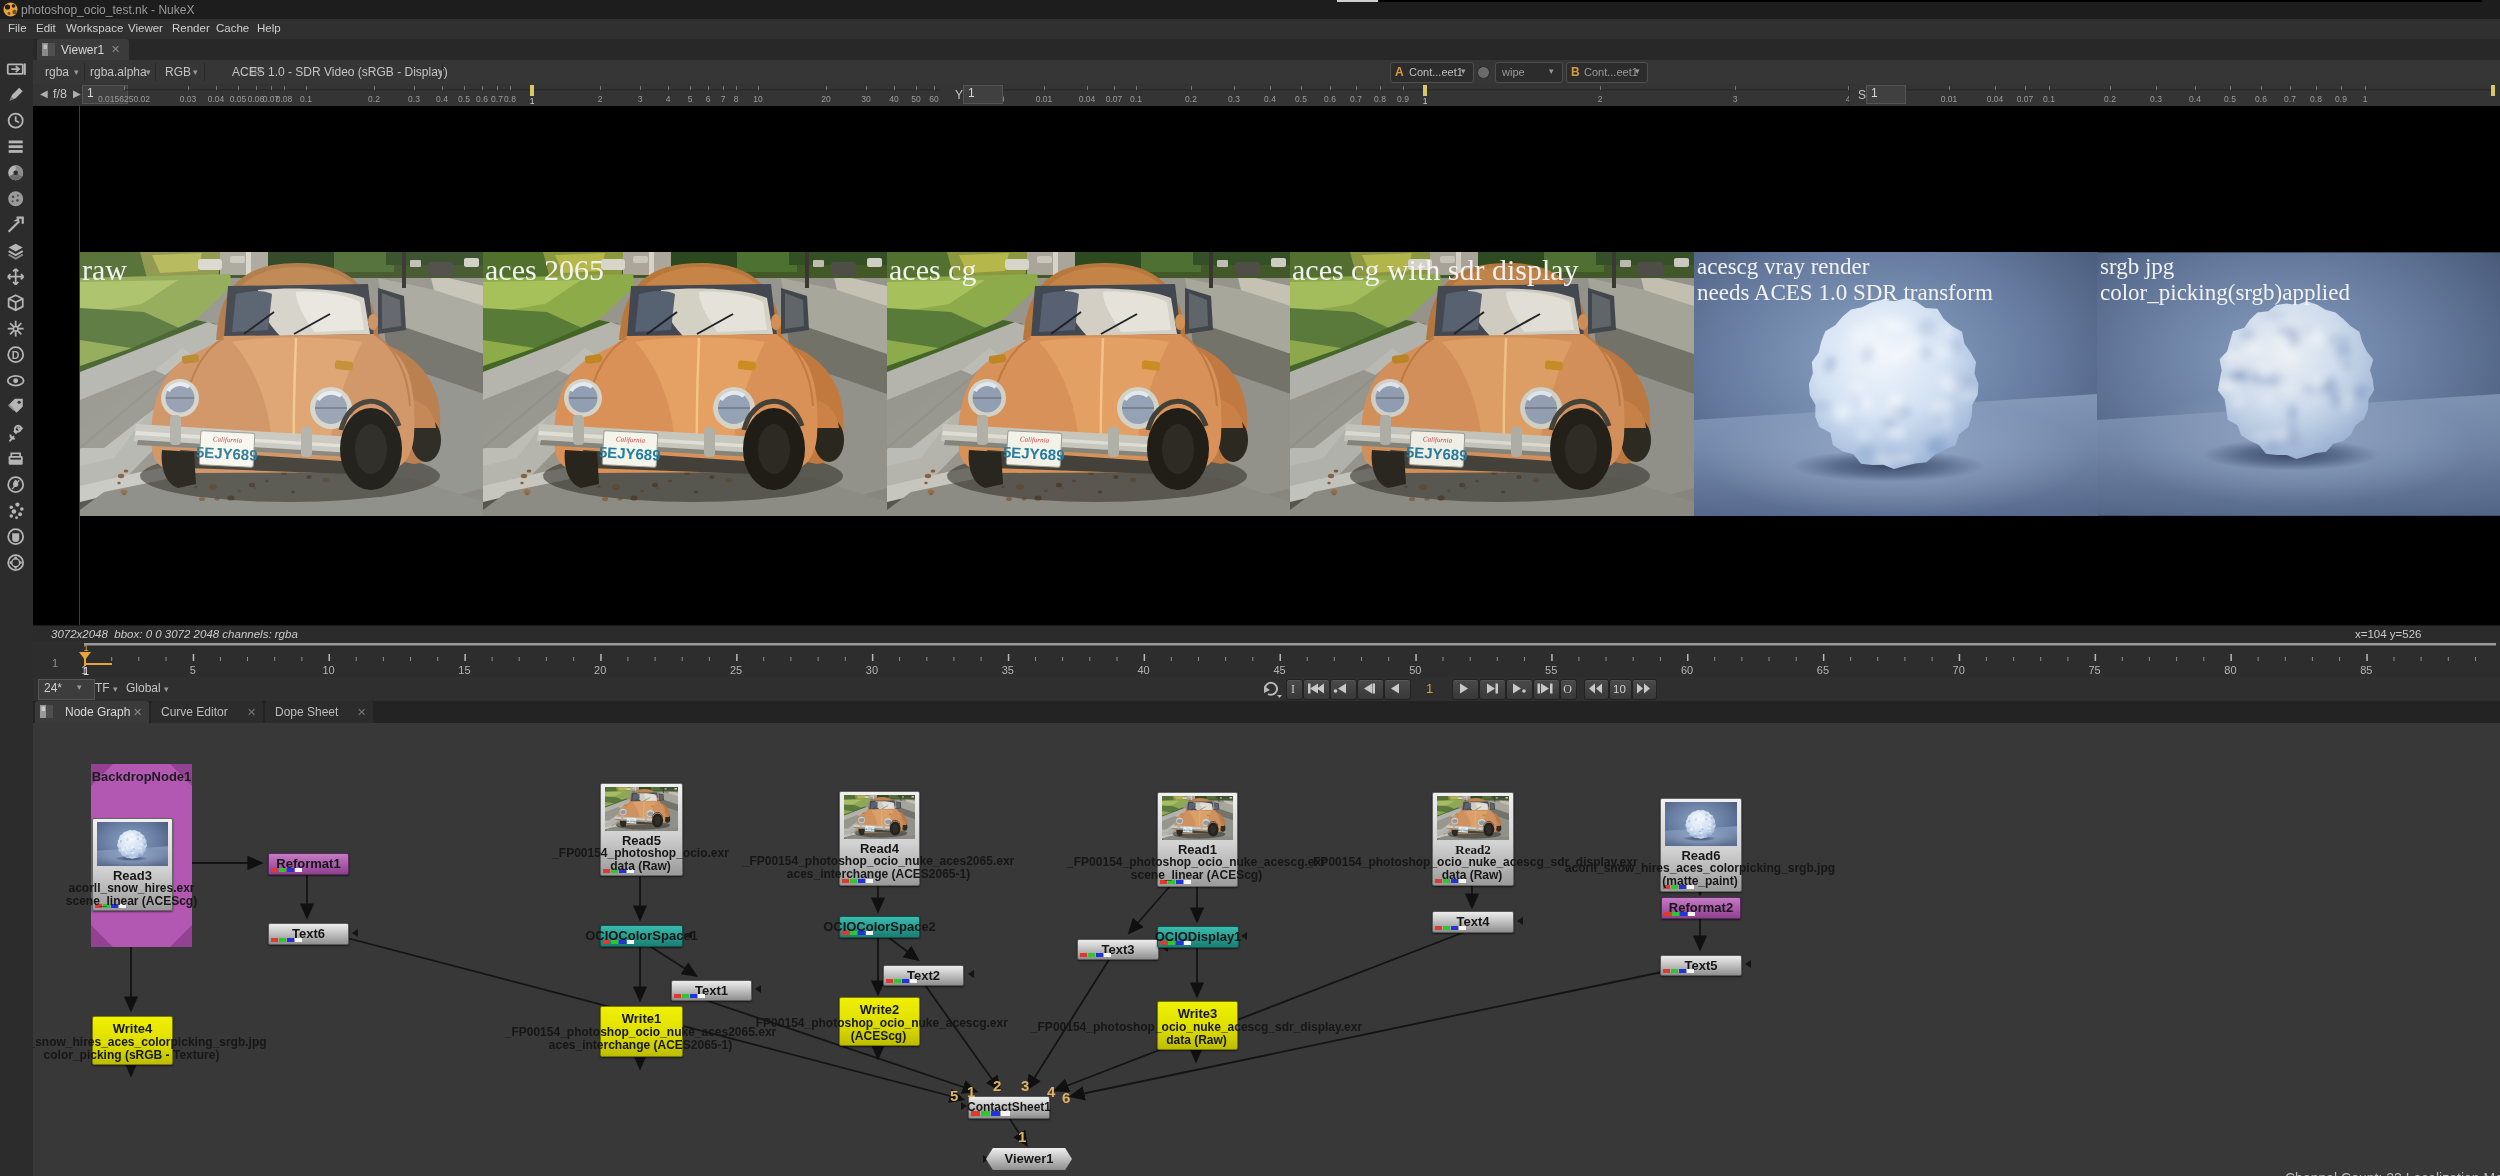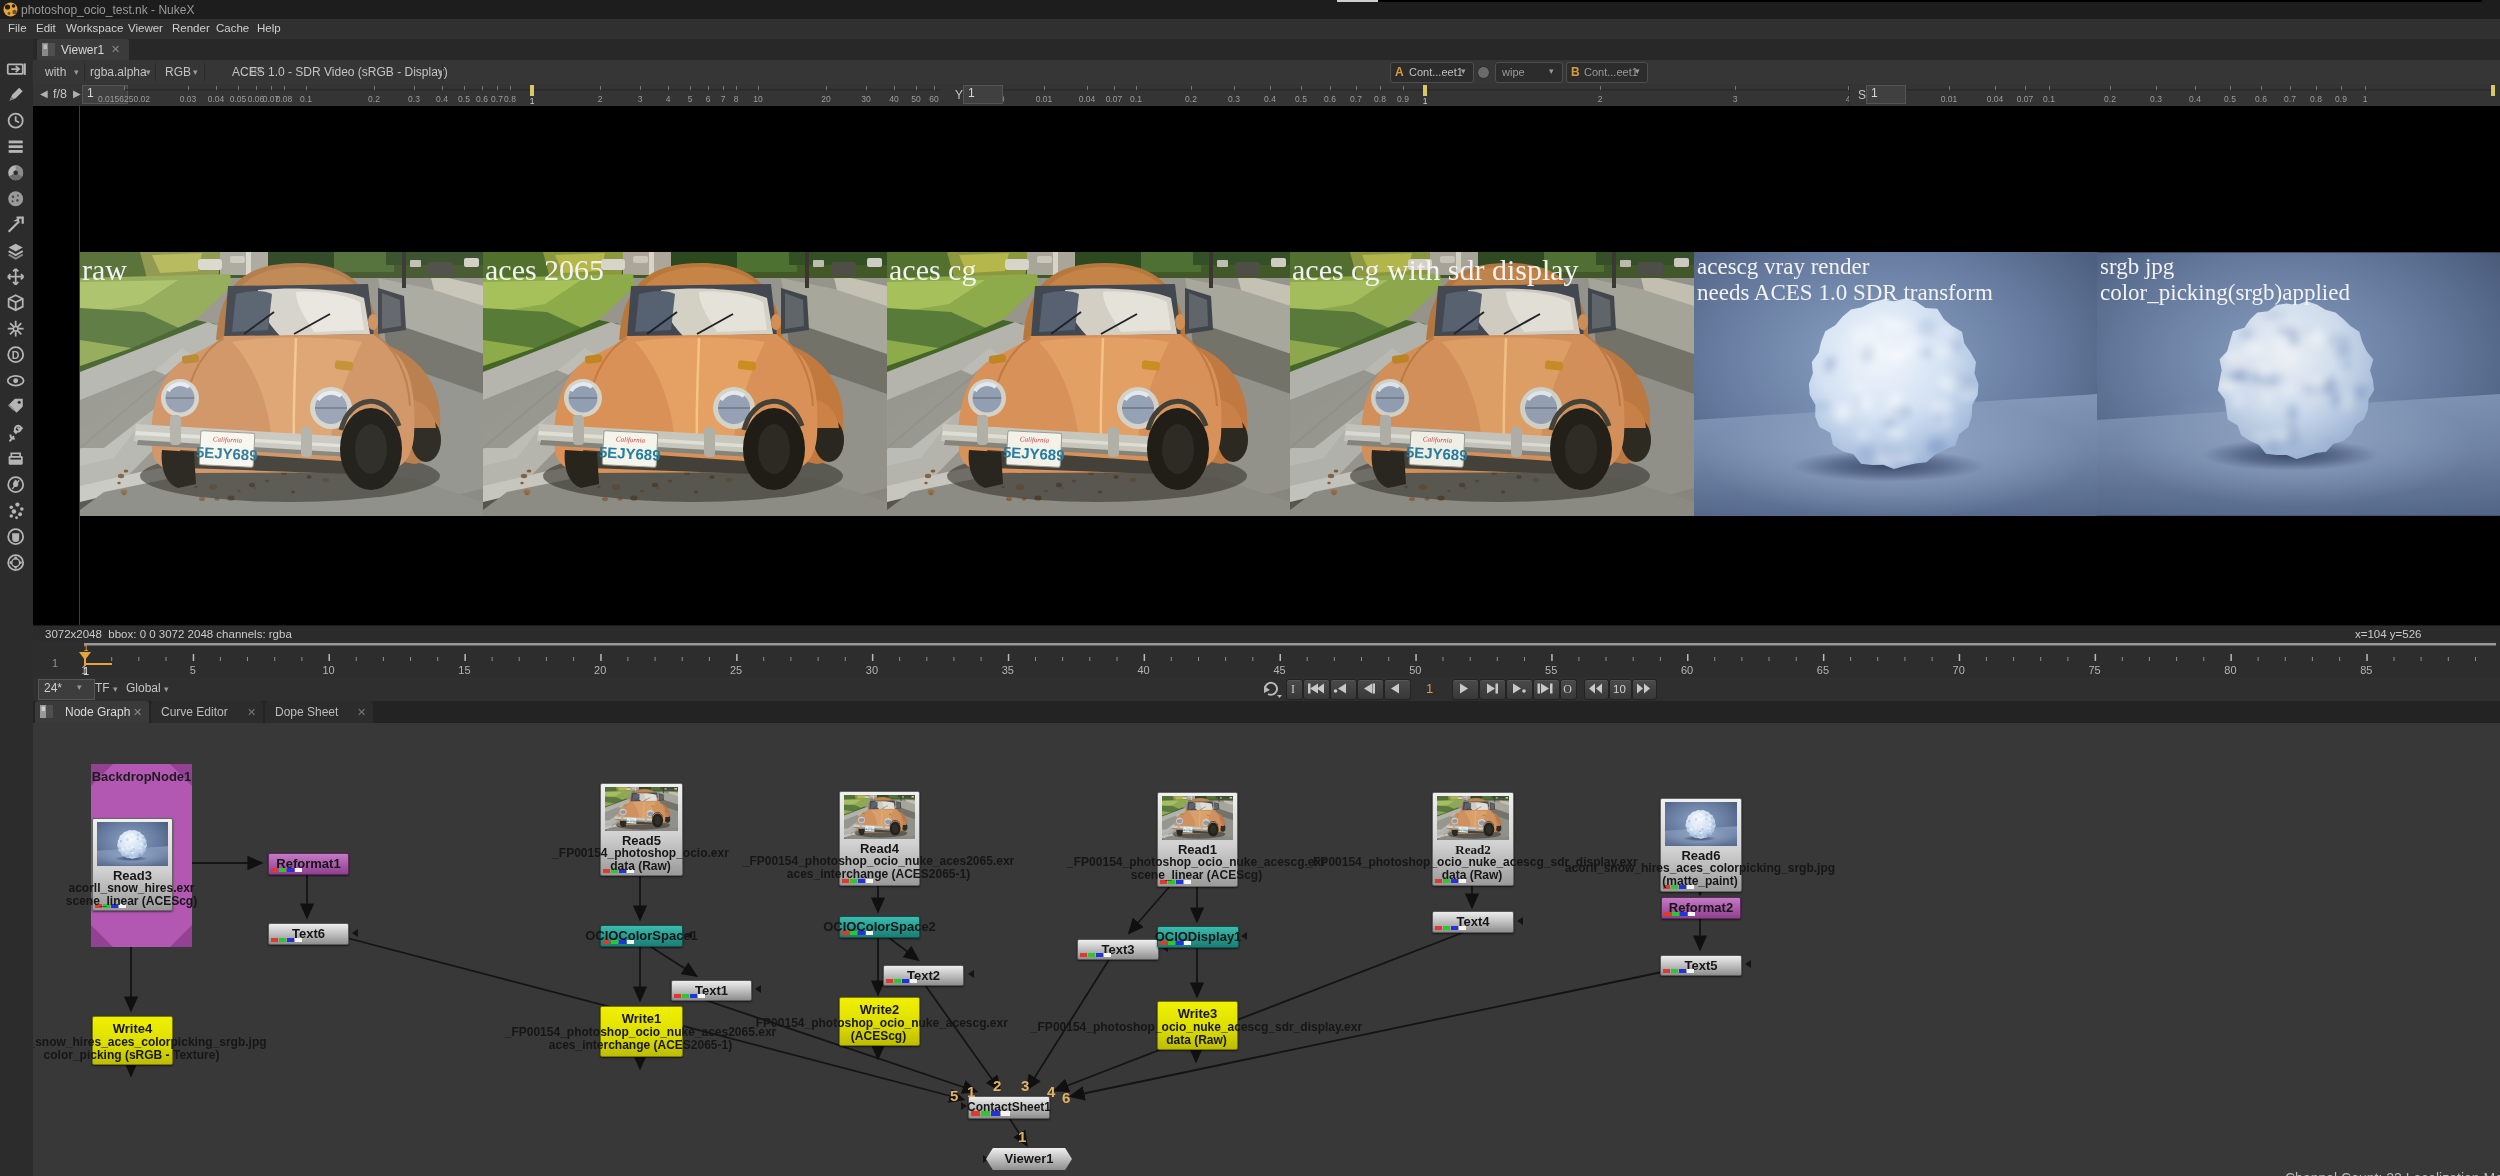--- a/index.html
+++ b/index.html
@@ -391,21 +391,21 @@
         <svg class="abs" style="left:5px;top:4px" width="13" height="13">
           <rect width="6" height="13" fill="#8a8a8a"></rect>
           <rect x="6" width="7" height="13" fill="#4f4f4f"></rect>
           <rect x="1.5" y="1.5" width="3.5" height="4.5" fill="#bbb"></rect>
         </svg>
         <span class="abs" style="left:24px;top:4px;font-size:12px;color:#d6d6d6;">Viewer1</span>
         <span class="abs" style="left:74px;top:4px;font-size:11px;color:#8a8a8a;">✕</span>
       </div>
     </div>
     <div class="abs" style="left:33px;top:60px;width:2467px;height:24px;background:#363636;border-bottom:1px solid #2a2a2a;">
-      <span class="abs vtxt" style="left:12px;top:5px;font-size:12px;">with</span>
+      <span class="abs vtxt" style="left:12px;top:5px;font-size:12px;">rgba</span>
       <span class="abs" style="left:41px;top:7px;color:#9a9a9a;font-size:9px;">▾</span>
       <div class="abs" style="left:51px;top:3px;width:1px;height:18px;background:#2a2a2a;"></div>
       <span class="abs vtxt" style="left:57px;top:5px;font-size:12px;">rgba.alpha</span>
       <span class="abs" style="left:113px;top:7px;color:#9a9a9a;font-size:9px;">▾</span>
       <div class="abs" style="left:122px;top:3px;width:1px;height:18px;background:#2a2a2a;"></div>
       <span class="abs vtxt" style="left:132px;top:5px;font-size:12px;">RGB</span>
       <span class="abs" style="left:160px;top:7px;color:#9a9a9a;font-size:9px;">▾</span>
       <div class="abs" style="left:171px;top:3px;width:1px;height:18px;background:#2a2a2a;"></div>
       <span class="abs" style="left:178px;top:4px;font-size:13px;font-weight:bold;color:#6f6f6f;margin-left:39px;">IP</span>
       <span class="abs vtxt" style="left:199px;top:5px;font-size:12px;">ACES 1.0 - SDR Video (sRGB - Display)</span>
@@ -585,21 +585,21 @@
       </svg>
       <div class="abs serif" style="left:49px;top:147px;font-size:30px;">raw</div>
       <div class="abs serif" style="left:452px;top:147px;font-size:30px;">aces 2065</div>
       <div class="abs serif" style="left:856px;top:147px;font-size:30px;">aces cg</div>
       <div class="abs serif" style="left:1259px;top:147px;font-size:30px;">aces cg with sdr display</div>
       <div class="abs serif" style="left:1664px;top:148px;font-size:23px;line-height:26px;">acescg vray render<br>needs ACES 1.0 SDR transform</div>
       <div class="abs serif" style="left:2067px;top:148px;font-size:23px;line-height:26px;">srgb jpg<br>color_picking(srgb)applied</div>
       <div class="abs" style="left:46px;top:0;width:1px;height:519px;background:#3c3c3c;"></div>
     </div>
     <div class="abs" style="left:33px;top:625px;width:2467px;height:16px;background:#2b2b2b;border-top:1px solid #1a1a1a;">
-      <span class="abs" style="left:12px;top:2px;font-size:11.5px;color:#cbcbcb;">3072x2048&nbsp;&nbsp;bbox: 0 0 3072 2048 channels: rgba</span>
+      <span class="abs" style="left:18px;top:2px;font-size:11.5px;color:#cbcbcb;font-style:italic;">3072x2048&nbsp;&nbsp;bbox: 0 0 3072 2048 channels: rgba</span>
       <span class="abs" style="left:2322px;top:2px;font-size:11.5px;color:#cbcbcb;">x=104 y=526</span>
     </div>
     <div class="abs" style="left:33px;top:641px;width:2467px;height:36px;background:#2d2d2d;overflow:hidden;">
       <svg class="abs" style="left:0;top:0" width="2467" height="36">
         <rect x="51" y="2" width="2412" height="2.5" fill="#9a9a9a"></rect>
         <text x="22" y="26" font-size="11" fill="#8f8f8f" text-anchor="middle" font-family="Liberation Sans">1</text>
         <rect x="51.0" y="13" width="1.5" height="7" fill="#b8b8b8"></rect>
         <text x="51.0" y="33" font-size="11" fill="#b4b4b4" text-anchor="middle" font-family="Liberation Sans">1</text>
         <rect x="78.2" y="16" width="1" height="4" fill="#8f8f8f"></rect>
         <rect x="105.3" y="16" width="1" height="4" fill="#8f8f8f"></rect>

